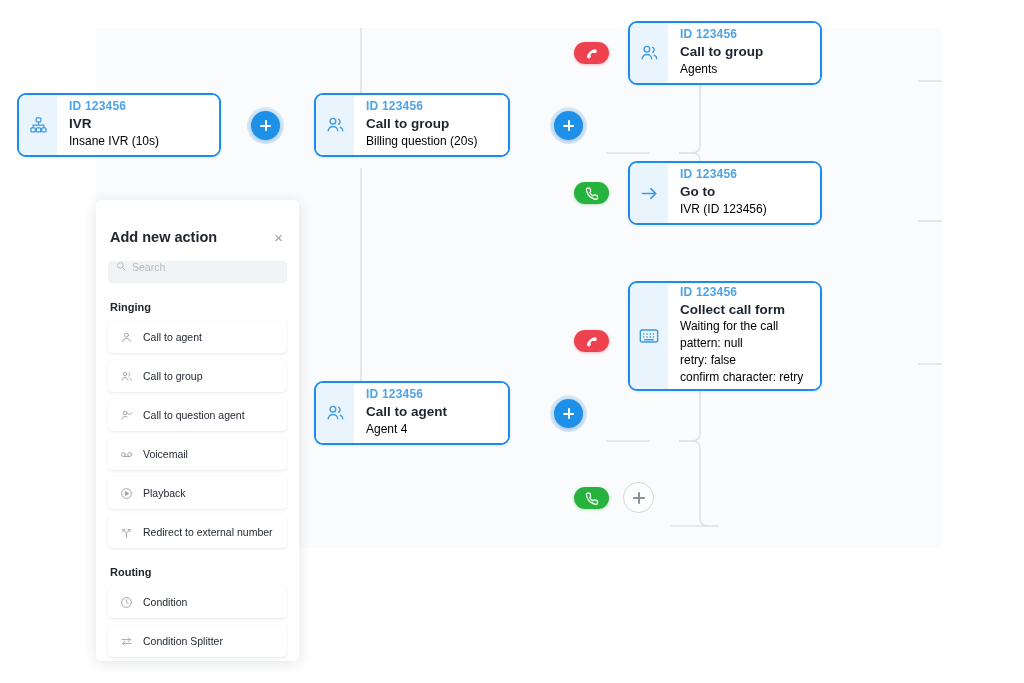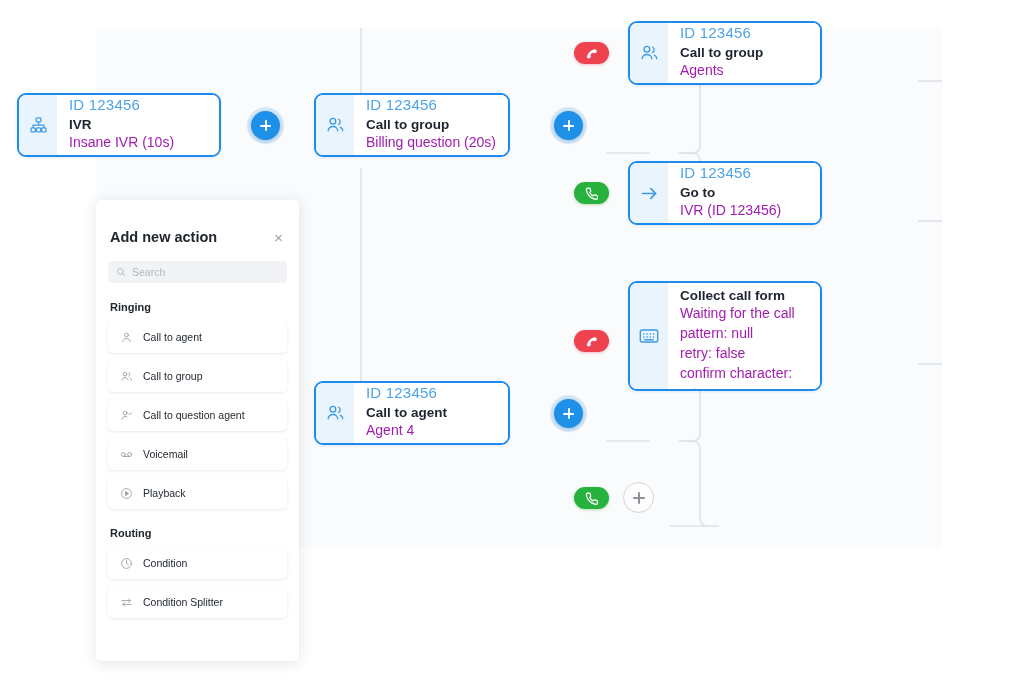--- a/index.html
+++ b/index.html
@@ -36,27 +36,27 @@
     width:38px;flex:0 0 38px;
     background:#eaf4fd;
     display:flex;align-items:center;justify-content:center;
   }
   .node .body{
     flex:1;padding:7px 10px 8px 12px;
     display:flex;flex-direction:column;justify-content:center;
     background:#fff;
   }
   .node .nid{
-    font-size:15px;color:#4da3e8;letter-spacing:.2px;
-    line-height:1.25;margin-bottom:1px;
+    font-size:12px;color:#4da3e8;letter-spacing:.2px;
+    line-height:1.25;margin-bottom:1px;font-weight:bold;
   }
   .node .ntitle{
     font-size:13.5px;font-weight:bold;color:#1d2430;line-height:1.3;
   }
-  .node .nsub-line{font-size:14px;color:#a21caf;line-height:1.42;}
+  .node .nsub-line{font-size:12px;color:#000000;line-height:1.42;}
 
   
   #node-ivr      {left:17px; top:93px;  width:204px;height:64px;}
   #node-group-1  {left:314px;top:93px;  width:196px;height:64px;}
   #node-group-2  {left:628px;top:21px;  width:194px;height:64px;}
   #node-goto     {left:628px;top:161px; width:194px;height:64px;}
   #node-collect  {left:628px;top:281px; width:194px;height:110px;}
   #node-agent    {left:314px;top:381px; width:196px;height:64px;}
 
   
@@ -115,21 +115,21 @@
     display:flex;align-items:center;justify-content:space-between;
     padding:18px 2px 0 2px;
   }
   .panel-title{font-size:14.5px;font-weight:bold;color:#22272f;}
   .panel-close{
     font-size:15px;color:#9aa0a8;cursor:pointer;line-height:1;
     padding:0 2px;
   }
   .search-box{
     margin-top:16px;height:22px;background:#f2f3f5;border-radius:4px;
-    display:flex;align-items:center;gap:6px;padding:0 8px;
+    display:flex;align-items:flex-start;gap:6px;padding:0 8px;
   }
   .search-box .ph{font-size:10.5px;color:#b4b9c0;}
   .group-label{
     font-size:11px;font-weight:bold;color:#20262e;
     margin:18px 2px 8px 2px;
   }
   .action-item{
     height:32px;background:#ffffff;border-radius:5px;
     box-shadow:0 1px 3px rgba(40,55,80,.11);
     display:flex;align-items:center;gap:10px;
@@ -372,20 +372,31 @@
     <div class="action-item">
       <span class="ai-icon">
         <svg width="13" height="13" viewBox="0 0 24 24" fill="none" stroke="#9aa0a8" stroke-width="1.7" stroke-linejoin="round">
           <circle cx="12" cy="12" r="9"></circle>
             <path d="M10 8.4 L16 12 L10 15.6 Z" fill="#9aa0a8"></path>
         </svg>
       </span>
       <span class="lbl">Playback</span>
     </div>
 
+    <div class="action-item">
+      <span class="ai-icon">
+        <svg width="13" height="13" viewBox="0 0 24 24" fill="none" stroke="#9aa0a8" stroke-width="1.7" stroke-linecap="round" stroke-linejoin="round">
+          <path d="M12 21 V13 L5.5 6.5"></path>
+            <path d="M12 13 L18.5 6.5"></path>
+          <path d="M5.5 10 V6.5 H9"></path>
+            <path d="M15 6.5 H18.5 V10"></path>
+        </svg>
+      </span>
+      <span class="lbl">Redirect to external number</span>
+    </div>
 
     <div class="group-label">Routing</div>
 
     <div class="action-item">
       <span class="ai-icon">
         <svg width="13" height="13" viewBox="0 0 24 24" fill="none" stroke="#9aa0a8" stroke-width="1.7" stroke-linecap="round">
           <circle cx="12" cy="12" r="9"></circle>
             <path d="M12 6.8 V12 L15.6 14.2"></path>
         </svg>
       </span>

